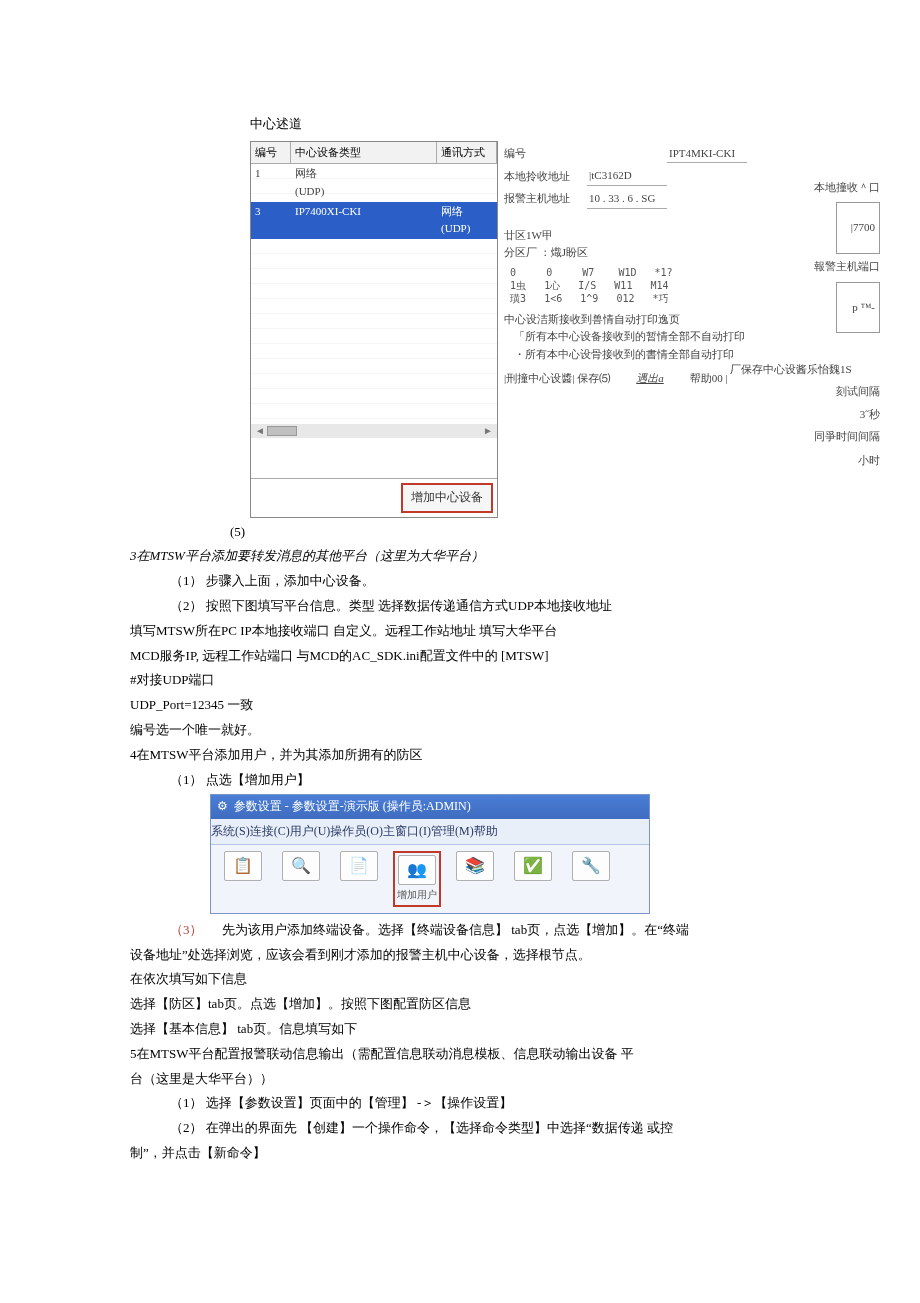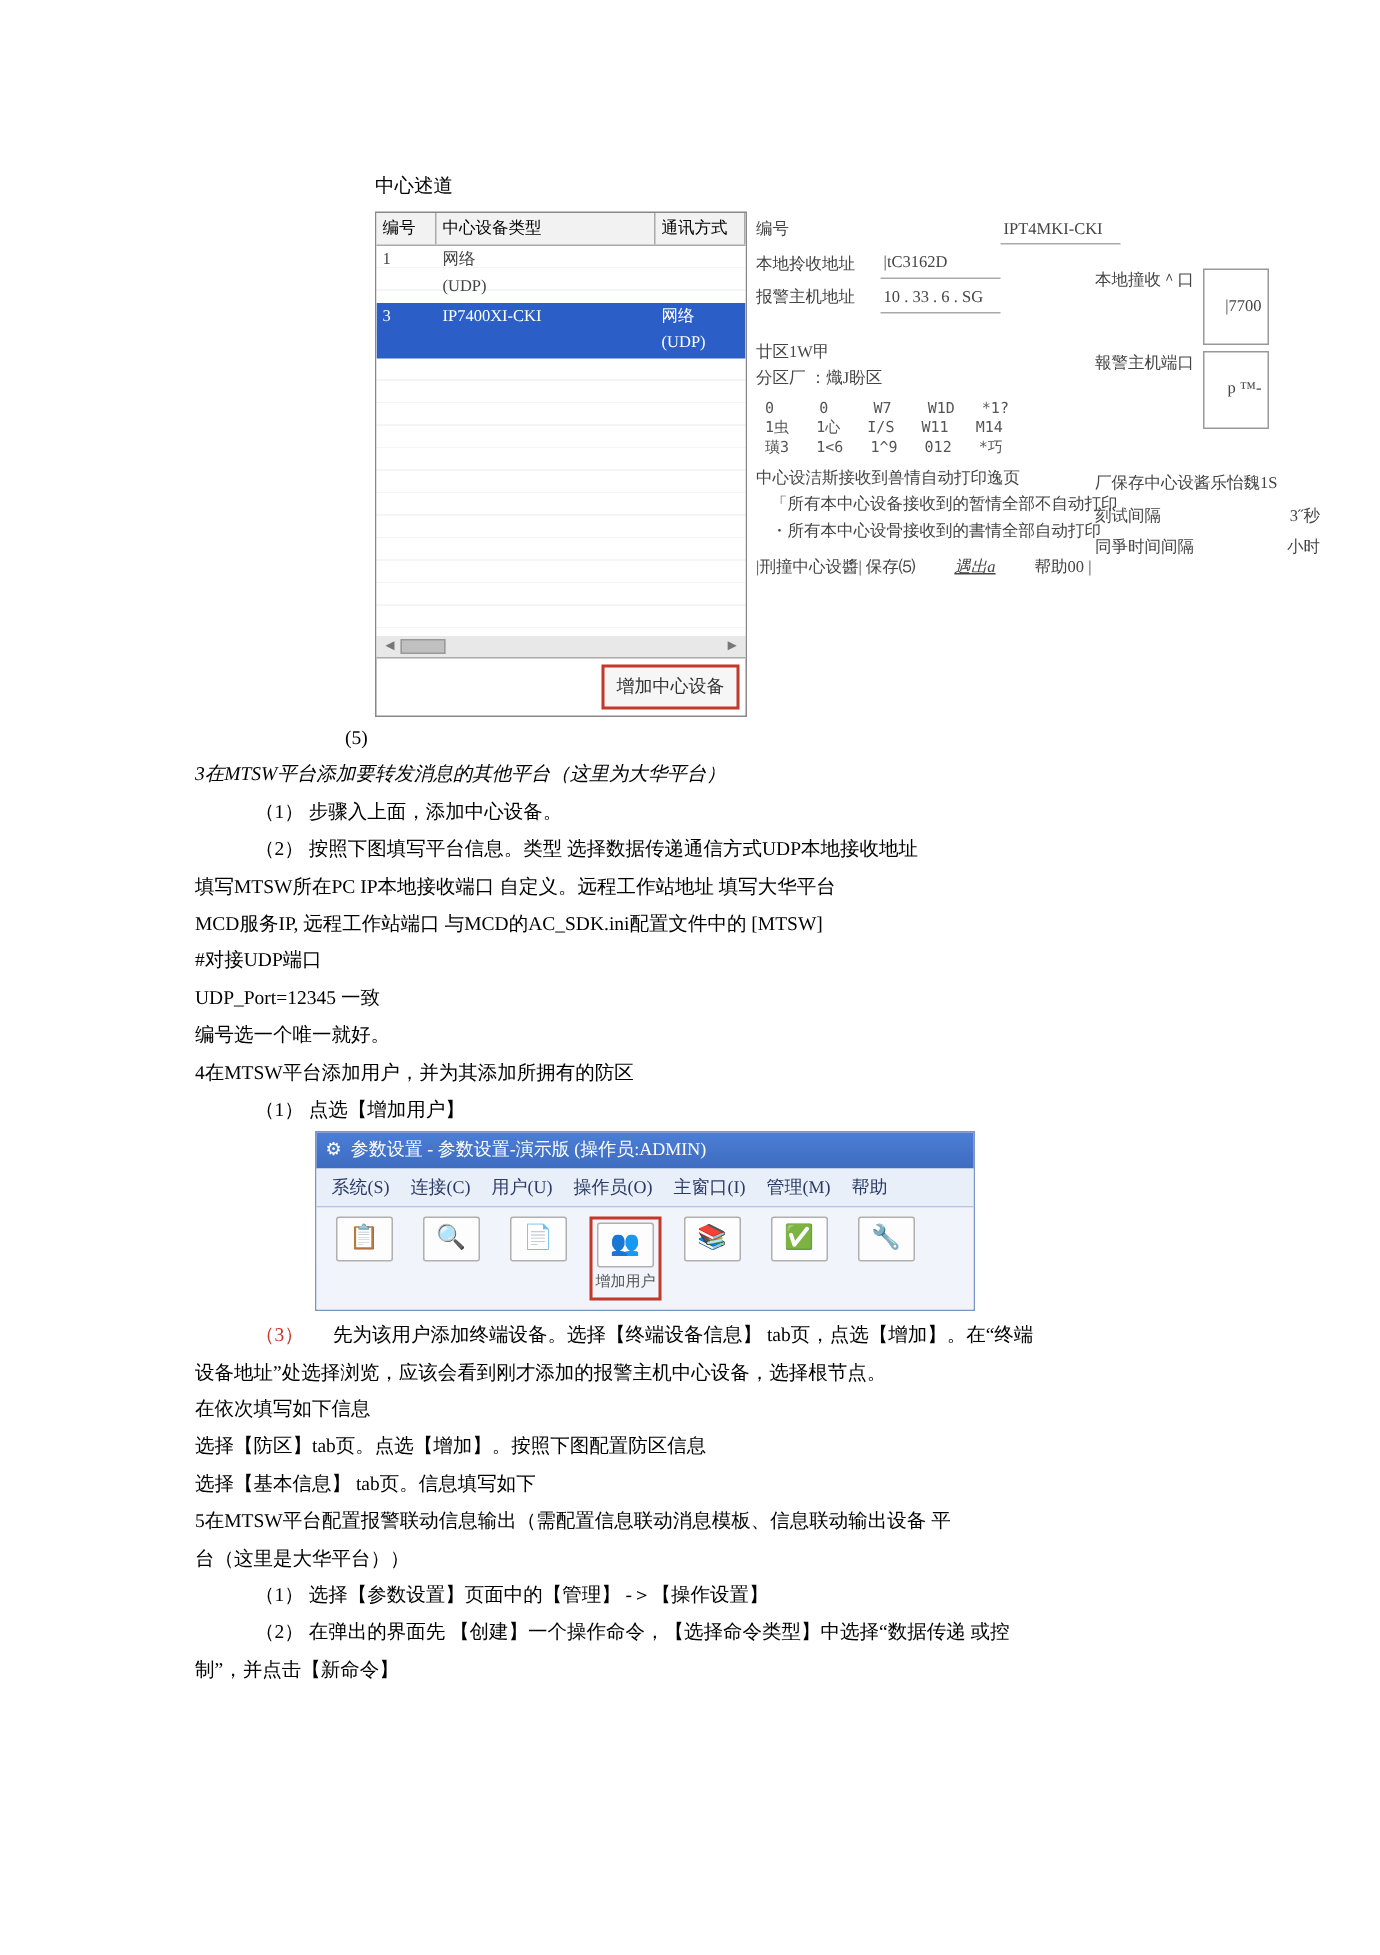--- a/index.html
+++ b/index.html
@@ -16,44 +16,44 @@
   .fig1 { display: flex; gap: 6px; margin: 6px 0 4px 120px; }
   .list-panel { width: 290px; border: 1px solid #888; background: #fff; position: relative; }
   .list-head { display: flex; font-size: 11px; background: #f2f2f2; border-bottom: 1px solid #aaa; }
   .list-head span { padding: 2px 4px; border-right: 1px solid #aaa; }
   .col-a { width: 40px; } .col-b { flex: 1; } .col-c { width: 60px; }
   .list-row { display: flex; font-size: 11px; }
   .list-row span { padding: 1px 4px; }
   .row-normal { color: #444; }
   .row-selected { background: #2b5fc7; color: #fff; }
   .list-body { height: 260px; background: repeating-linear-gradient(#fff,#fff 14px,#f5f5f5 14px,#f5f5f5 15px); overflow: hidden; }
-  .list-bottom { padding: 4px; text-align: right; border-top: 1px solid #aaa; }
+  .list-bottom { padding: 4px; text-align: right; border-top: 1px solid #aaa; margin-top: 40px; }
   .hscroll { height: 14px; background: #e8e8e8; display:flex; align-items:center; gap:2px; padding:0 4px; font-size:10px; color:#777; }
   .hscroll .arrow { width:10px; text-align:center; }
   .hscroll .thumb { width:30px; height:10px; background:#c0c0c0; border:1px solid #999; }
   .btn-add-center { display:inline-block; border:2px solid #c0392b; color:#333; background:#f6f6f6; padding:3px 8px; font-size:12px; }
   .right-panel { width: 440px; font-size: 11px; color: #444; position: relative; }
   .rp-row { margin: 4px 0; display:flex; align-items:center; gap:8px; }
   .rp-label { width: 75px; }
   .rp-val { border-bottom: 1px solid #aaa; min-width: 80px; display:inline-block; padding:0 2px; }
   .rp-red { color: #c0392b; }
   .small-grid { font-family: monospace; font-size: 10px; white-space: pre; line-height: 1.3; margin:4px 0 6px 6px; color:#555; }
   .rp-right-col { position:absolute; right:0; top:34px; width:150px; }
-  .rp-right-col .pair { display:flex; gap:6px; margin:4px 0; align-items:flex-start; font-size:11px; }
+  .rp-right-col .pair { display:flex; gap:6px; margin:4px 0; align-items:flex-end; font-size:11px;flex-direction:column; }
   .rp-right-col .pair .v { border:1px solid #999; padding:16px 4px; min-width:44px; text-align:right; font-size:11px; }
   .rp-footer { display:flex; gap:26px; font-size:11px; margin-top:6px; color:#444; }
   .rp-footer .lk { text-decoration: underline; font-style: italic; }
   .caption5 { margin: 4px 0 0 100px; font-size: 13px; }
   .para { margin: 4px 0; }
   .indent1 { margin-left: 40px; }
   .indent2 { }
   .italic { font-style: italic; }
   .fig2 { width: 440px; border: 1px solid #7a94c8; margin: 2px 0 6px 80px; background: linear-gradient(#e8eef9,#d8e2f4); }
   .fig2-title { background: linear-gradient(#4b7ed6,#3e6cc0); color:#fff; font-size:12px; padding:2px 6px; display:flex; align-items:center; gap:6px; }
-  .fig2-menu { display:flex; gap:14px; font-size:12px; padding:3px 10px; color:#2a3a66; border-bottom:1px solid #b5c4e2; background:#e8eff9; }
+  .fig2-menu { display:flex; font-size:12px; padding:3px 0; color:#2a3a66; border-bottom:1px solid #b5c4e2; background:#e8eff9; }
   .fig2-toolbar { display:flex; gap:10px; padding:6px 8px; align-items:flex-start; background:#f1f4fa; }
   .tb-item { width:48px; text-align:center; font-size:10px; color:#555; }
   .tb-icon { width:38px; height:30px; margin:0 auto 2px; border:1px solid #b0b0b0; border-radius:2px; background:#fdfdfd; display:flex; align-items:center; justify-content:center; font-size:16px; }
   .tb-red { border:2px solid #c0392b; padding:2px; }
   .step-row { display:flex; gap:10px; }
   .step-num { width:42px; text-align:left; }
   .step3-num { color:#c0392b; }
 </style>
 </head>
 <body>

